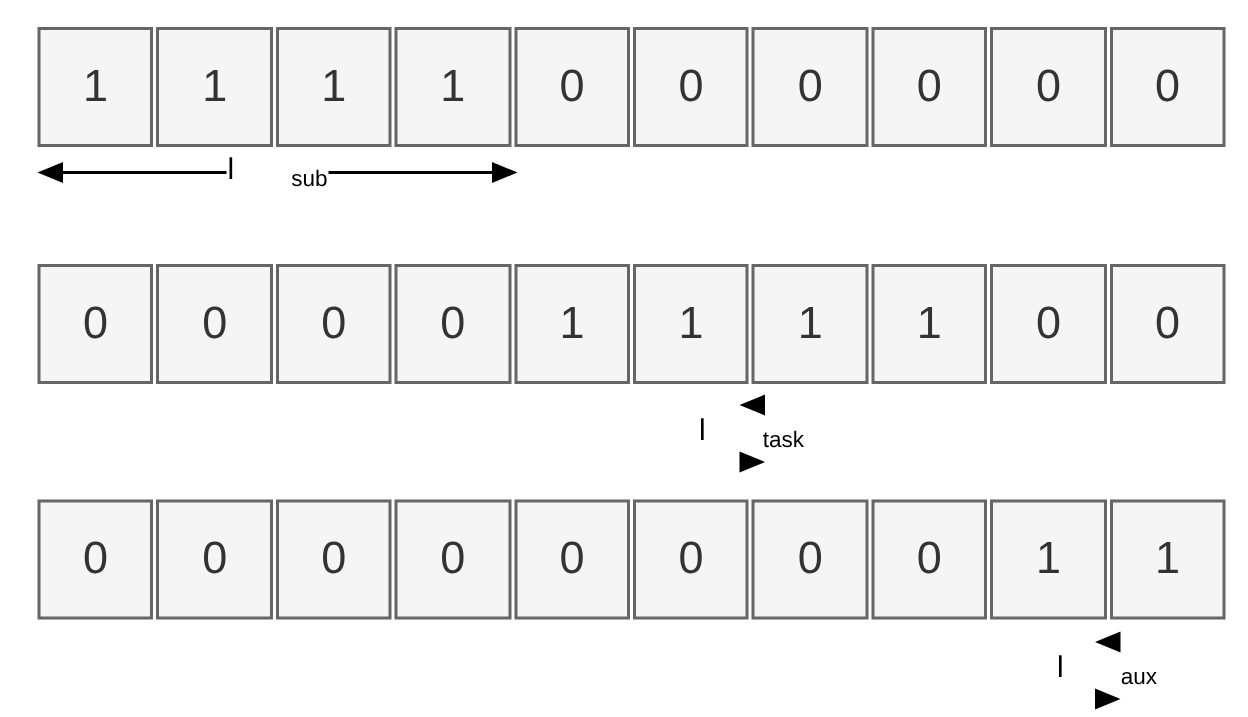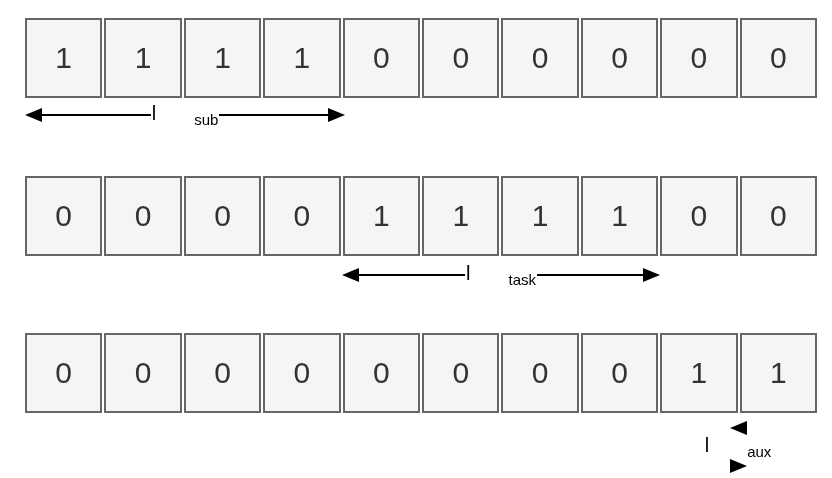--- a/index.html
+++ b/index.html
@@ -37,21 +37,21 @@
     font-size: 30px;
     color: #333333;
   }
   .arrow {
     position: absolute;
     height: 24px;
     display: flex;
     align-items: center;
   }
   .arrow-1 { left: 25px;  top: 103px; width: 320px; }
-  .arrow-2 { left: 342px; top: 263px; width: 318px; }
+  .arrow-2 { left: 342px; top: 263px; width: 318px; flex-direction: column; }
   .arrow-3 { left: 659px; top: 421px; width: 158px; flex-direction: column; }
   .head {
     width: 0;
     height: 0;
     border-top: 7px solid transparent;
     border-bottom: 7px solid transparent;
     flex: 0 0 auto;
   }
   .head.left  { border-right: 17px solid #000000; }
   .head.right { border-left: 17px solid #000000; }

